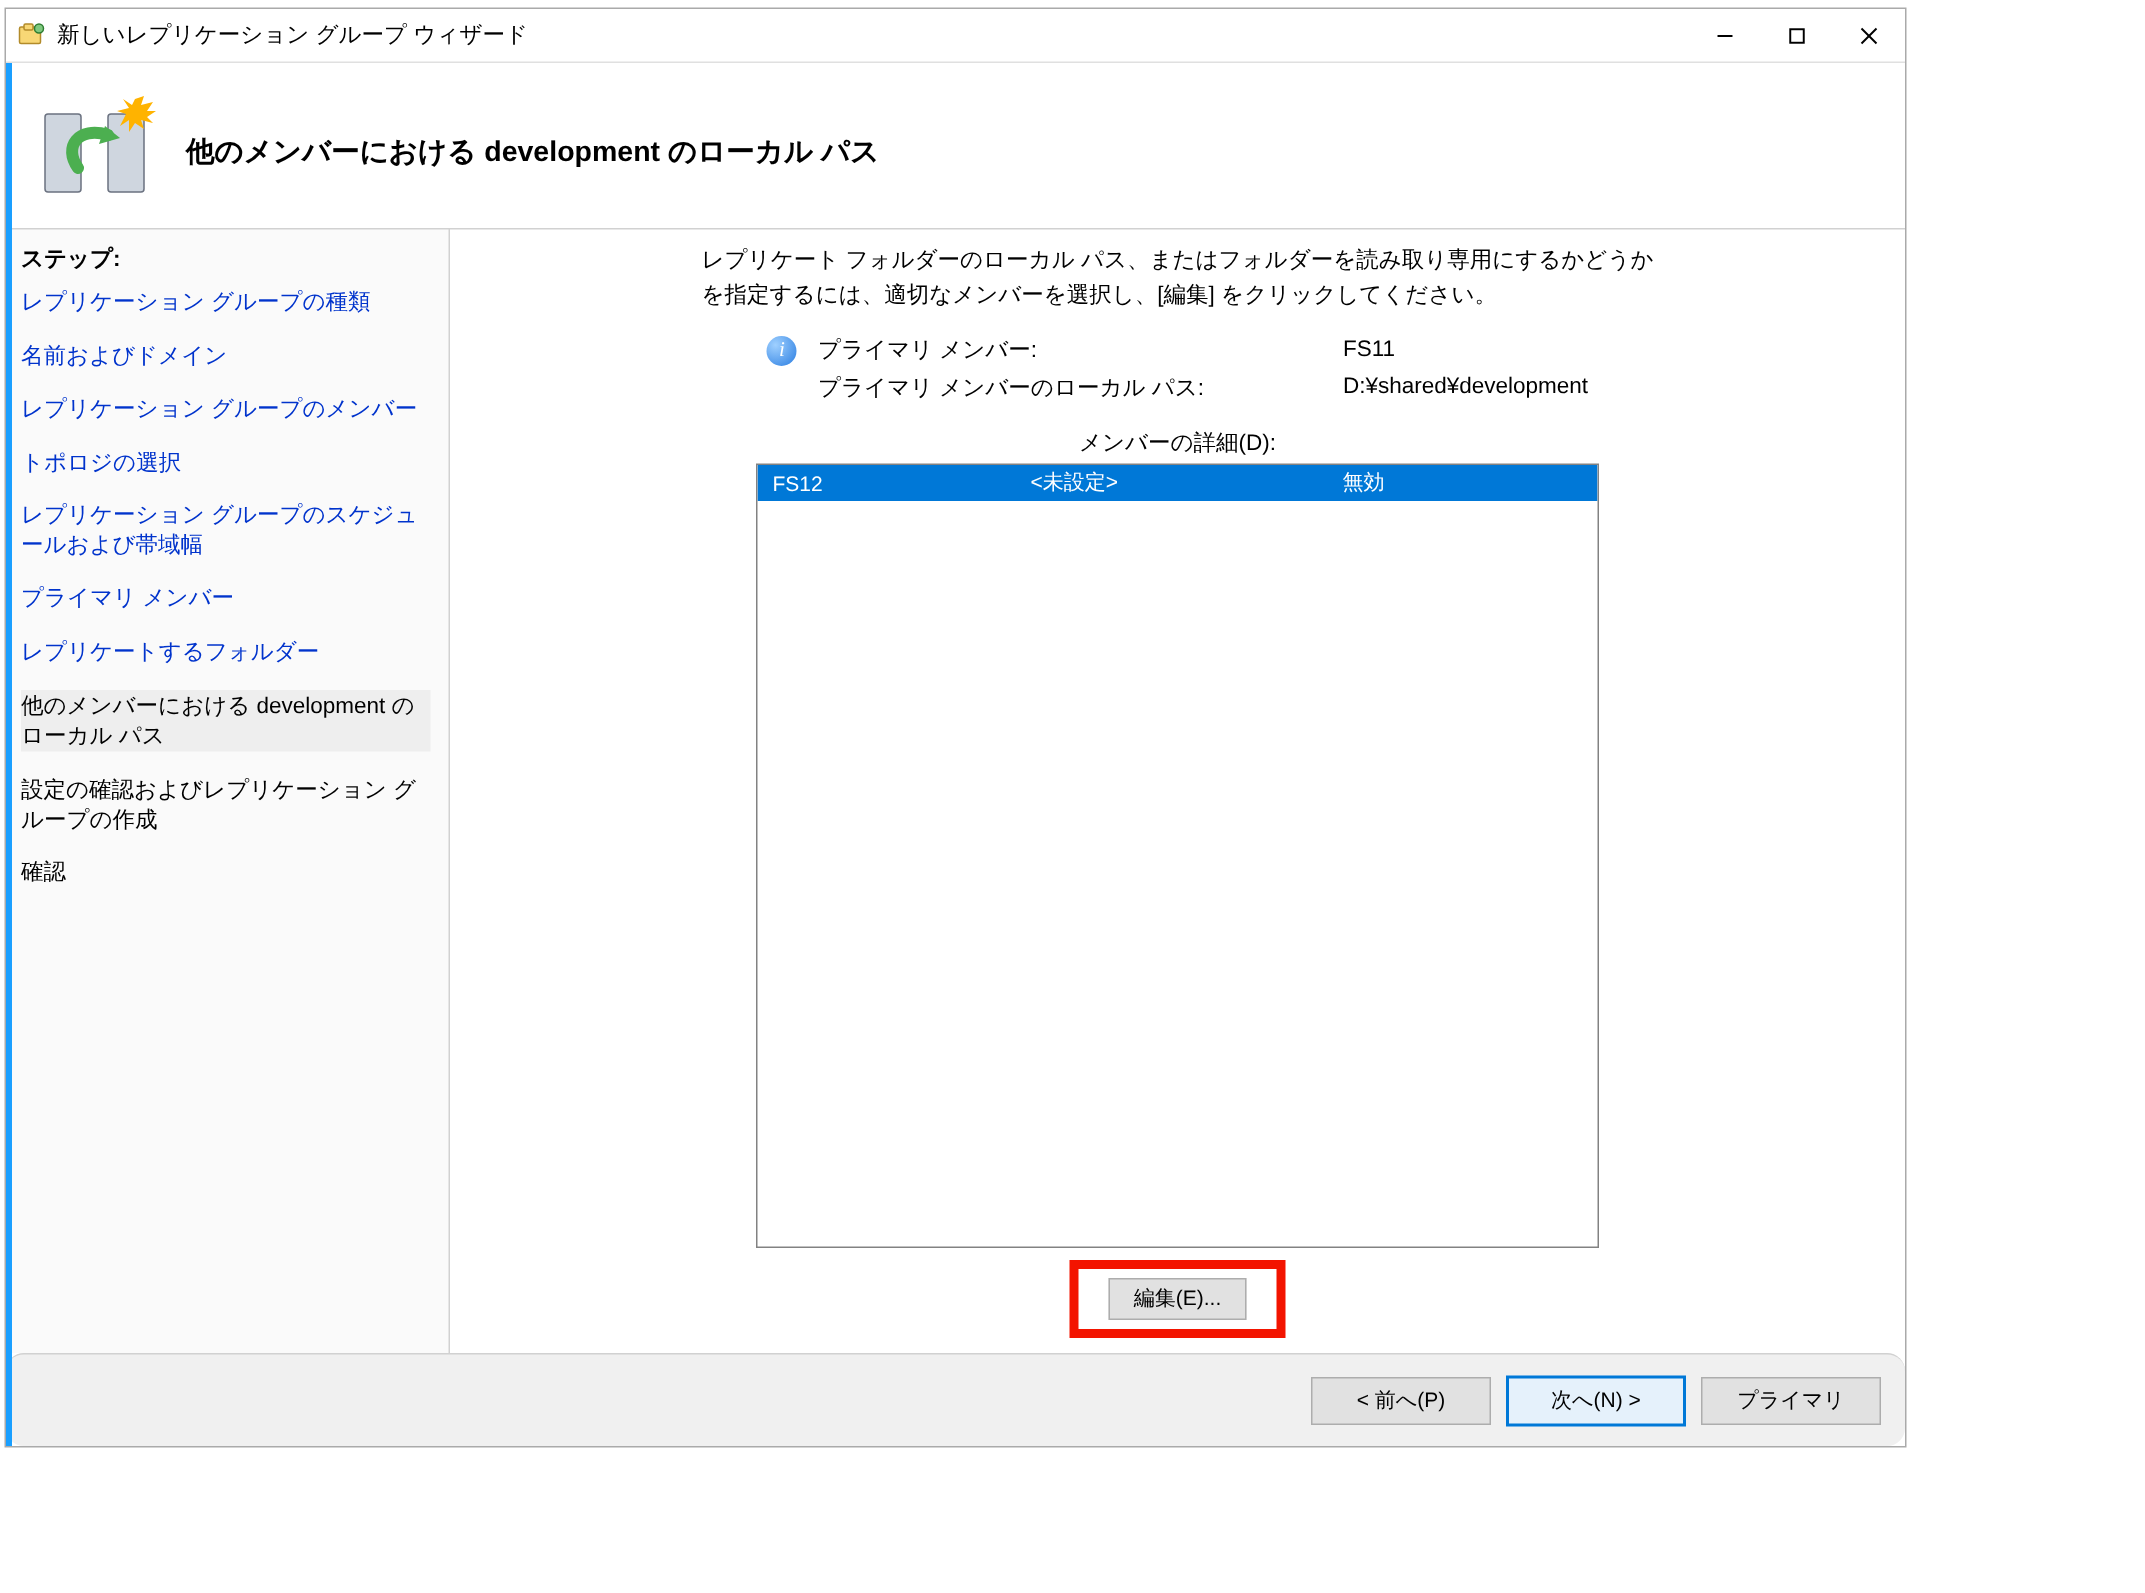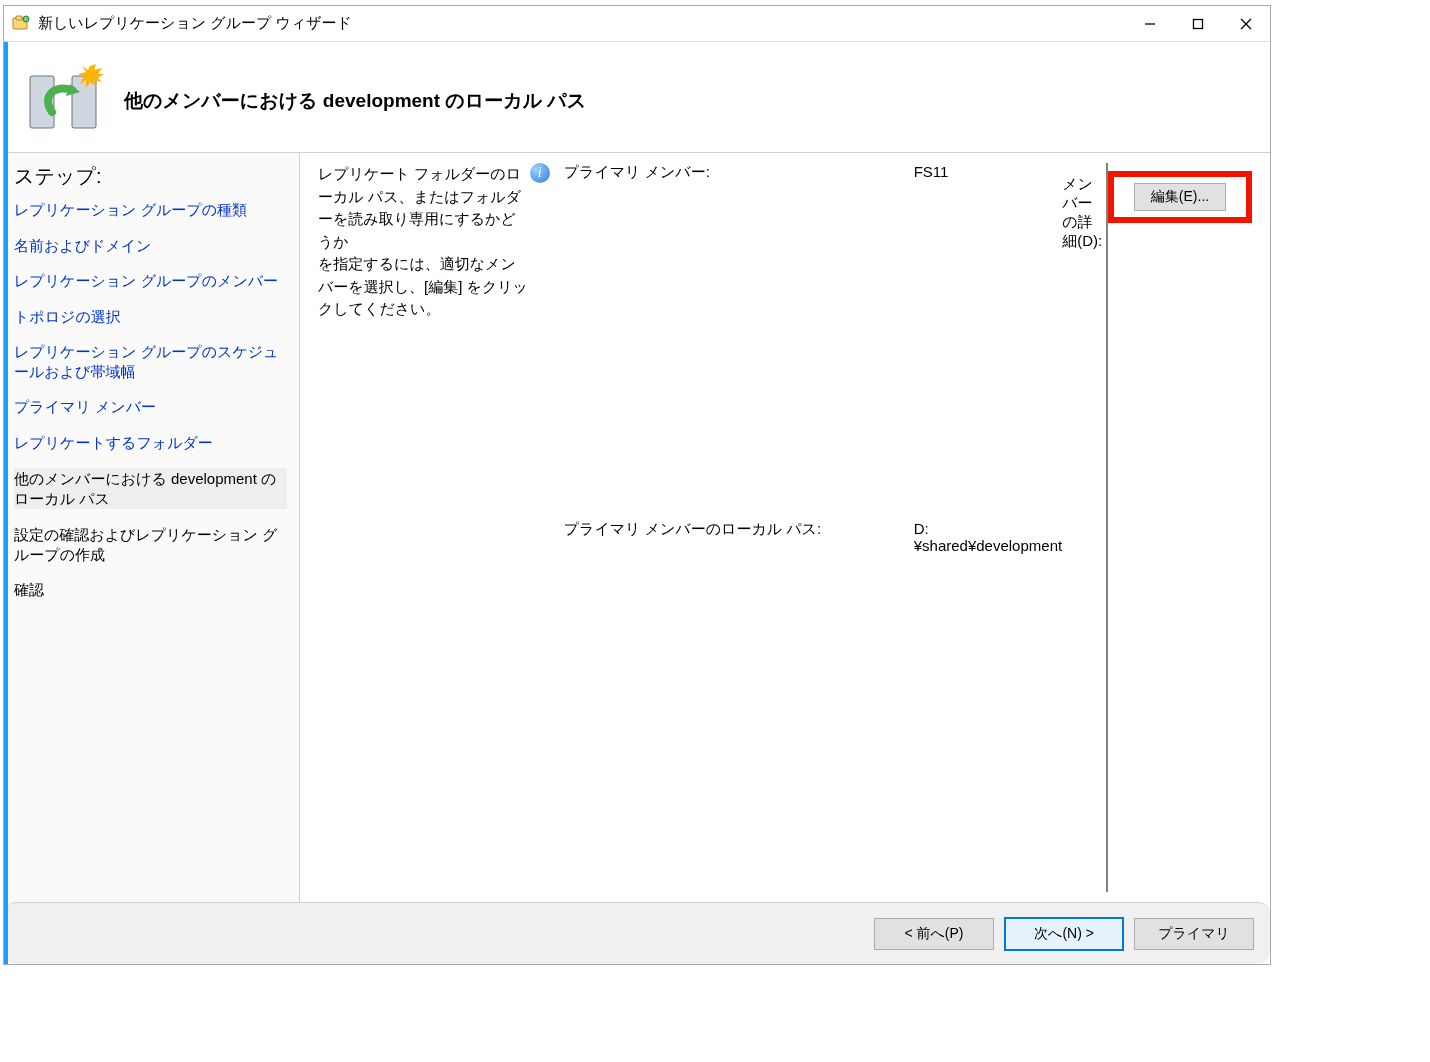--- a/index.html
+++ b/index.html
@@ -58,42 +58,43 @@
       min-height: 0;
     }
     .sidebar {
       width: 296px;
       border-right: 1px solid #d1d1d1;
       border-top: 1px solid #d1d1d1;
       padding: 10px 12px 10px 10px;
       background: #fafafa;
     }
     .sidebar-heading {
-      font-size: 20px;
-      font-weight: normal;
+      font-size: 15px;
+      font-weight: bold;
       margin-bottom: 10px;
       color: #000;
     }
     .step-item {
       margin-bottom: 16px;
       font-size: 15px;
       line-height: 1.3;
       cursor: pointer;
     }
     .step-item.link { color: #0033cc; }
     .step-item.current { color: #000; background: #eeeeee; padding: 1px 0; }
     .step-item.upcoming { color: #000; }
 
     .content {
       flex: 1;
       border-top: 1px solid #d1d1d1;
       padding: 10px 18px;
       display: flex;
-      flex-direction: row;
+      flex-direction: column;
       min-width: 0;
+      align-items: center;
     }
     .description {
       font-size: 15px;
       line-height: 1.5;
       margin-bottom: 16px;
     }
     .info-row { display: flex; gap: 14px; margin-bottom: 6px; }
     .info-icon {
       width: 20px; height: 20px;
       border-radius: 50%;

